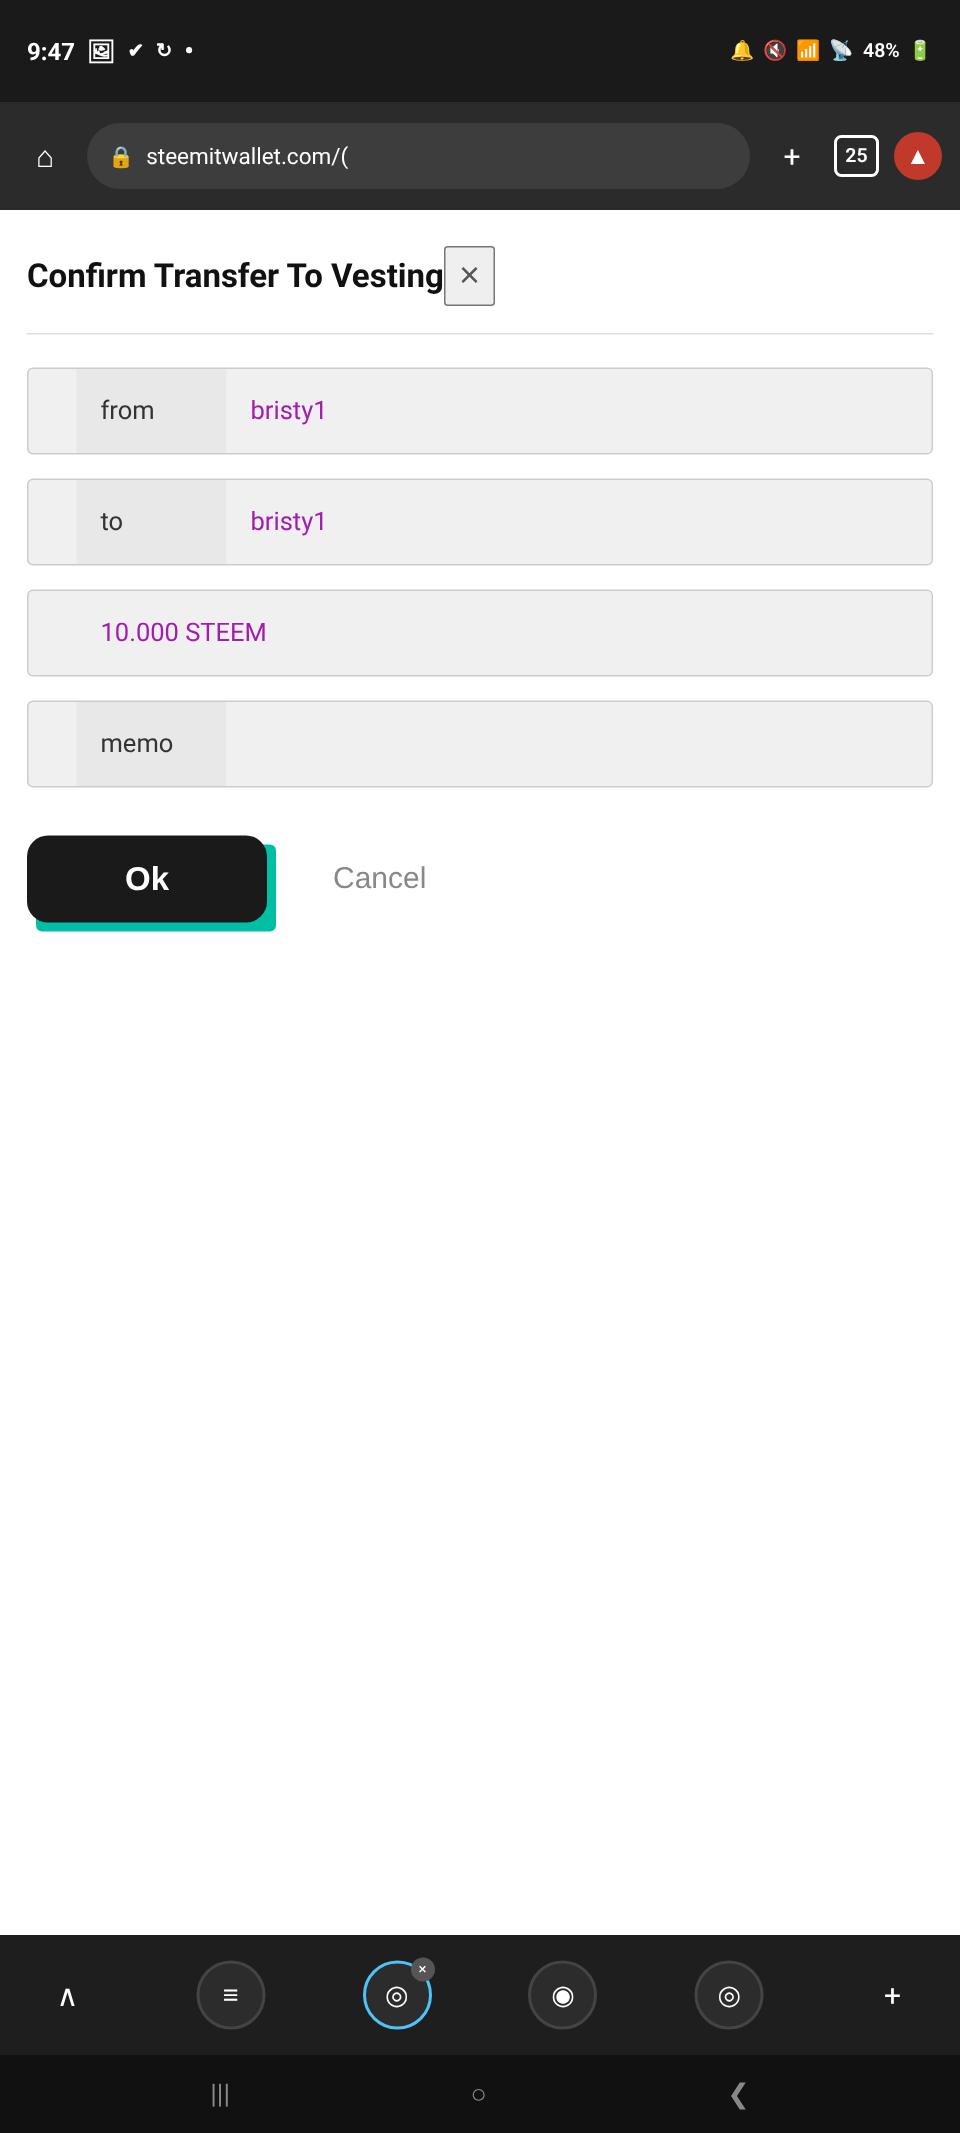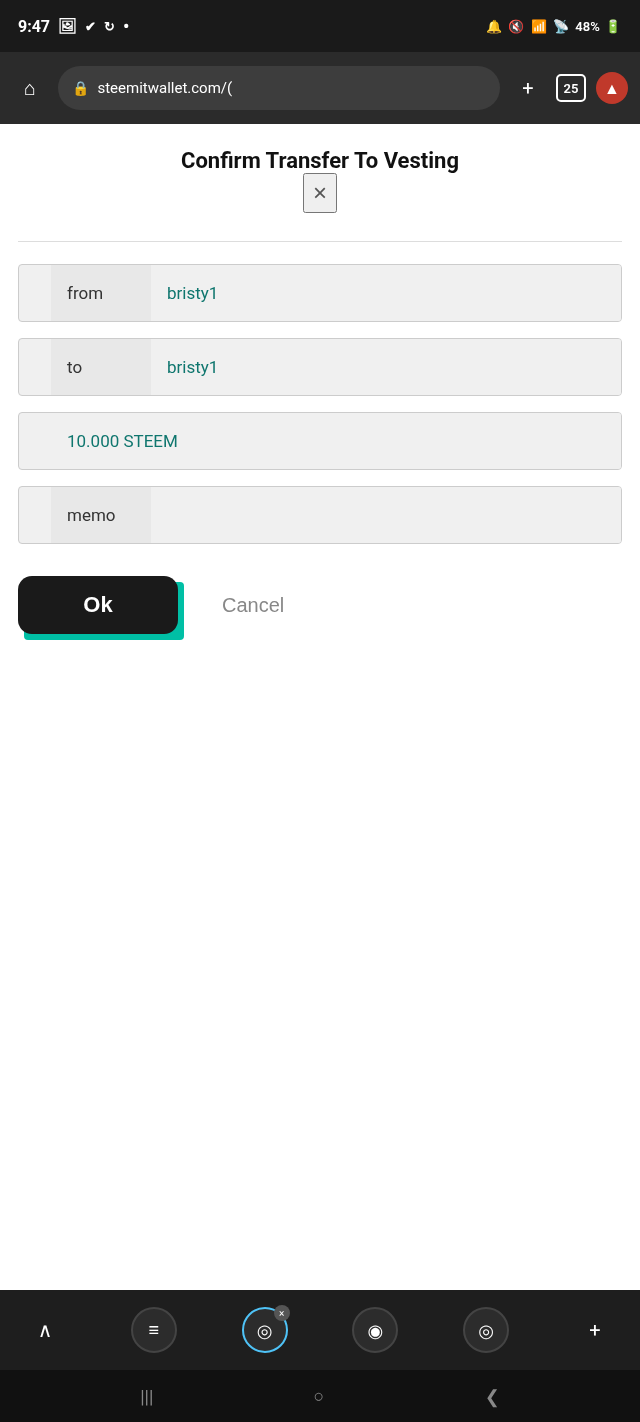--- a/index.html
+++ b/index.html
@@ -10,21 +10,21 @@
       font-family: -apple-system, BlinkMacSystemFont, 'Segoe UI', Roboto, sans-serif;
       background: #fff;
       display: flex;
       flex-direction: column;
     }
 
     
     .status-bar {
       background: #1a1a1a;
       color: #fff;
-      height: 52px;
+      height: 68px;
       display: flex;
       align-items: center;
       justify-content: space-between;
       padding: 0 18px;
       font-size: 15px;
       font-weight: 600;
     }
     .status-left { display: flex; align-items: center; gap: 8px; }
     .status-right { display: flex; align-items: center; gap: 6px; font-size: 13px; }
     .status-time { font-size: 16px; font-weight: 700; }
@@ -82,22 +82,21 @@
     .page-content {
       flex: 1;
       background: #fff;
       padding: 24px 18px;
     }
 
     .dialog-header {
       display: flex;
       align-items: center;
       justify-content: flex-start;
-      margin-bottom: 28px;
-      flex-direction: column;
+      margin-bottom: 18px;
     }
     .dialog-title {
       font-size: 22px;
       font-weight: 700;
       color: #111;
     }
     .close-btn {
       font-size: 24px;
       color: #555;
       cursor: pointer;
@@ -128,21 +127,21 @@
       color: #333;
       font-weight: 400;
       display: flex;
       align-items: center;
     }
     .form-value {
       flex: 1;
       background: #f0f0f0;
       padding: 18px 16px;
       font-size: 17px;
-      color: #0f766e;
+      color: #a21caf;
       display: flex;
       align-items: center;
     }
 
     
     .buttons-row {
       display: flex;
       align-items: center;
       margin-top: 32px;
       gap: 24px;

